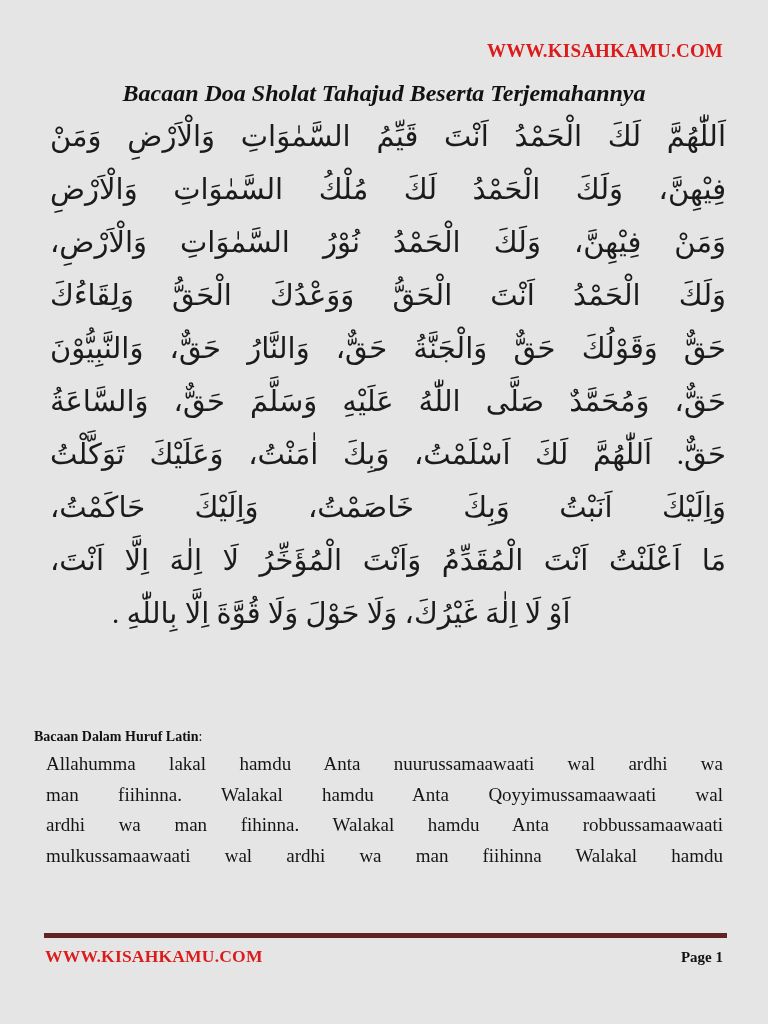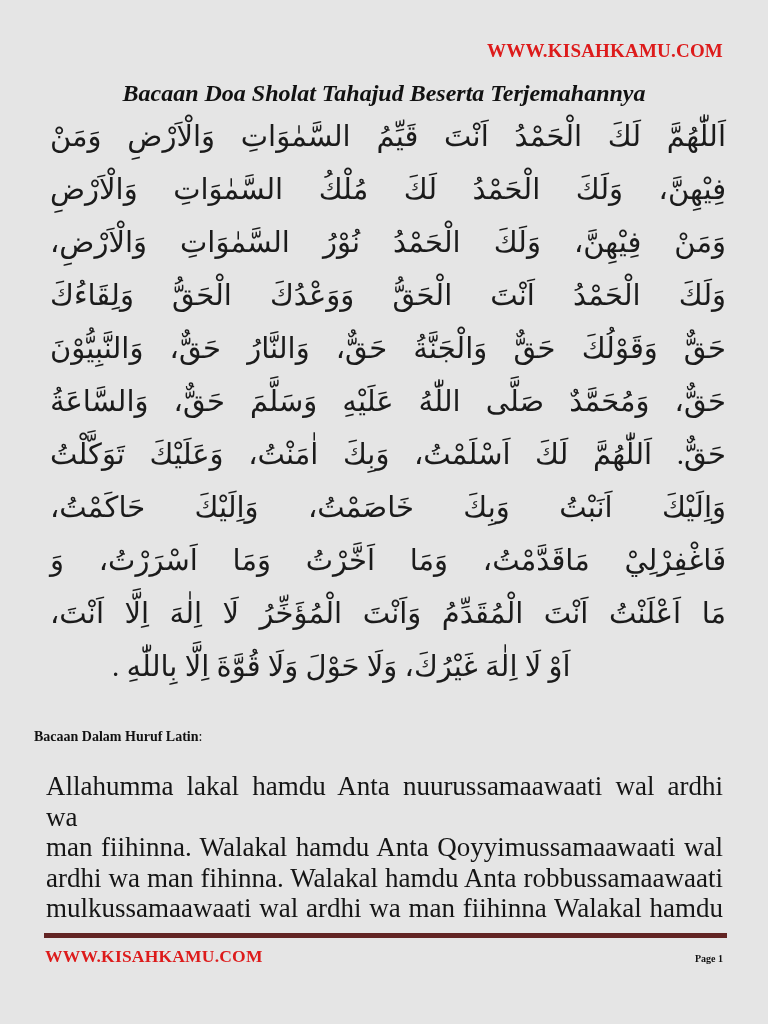--- a/index.html
+++ b/index.html
@@ -59,22 +59,22 @@
   .latin-heading{
     position:absolute;
     top:729px;left:34px;
     font-size:14px;
     font-weight:bold;
     color:#111111;
   }
   .latin-heading .colon{font-weight:normal;}
   .latin-par{
     position:absolute;
-    top:771px;left:46px;width:677px;
-    font-size:27px;
+    top:749px;left:46px;width:677px;
+    font-size:19px;
     color:#151515;
   }
   .lp-line{
     line-height:30.5px;
     text-align:justify;
     text-align-last:justify;
   }
   .footer-rule{
     position:absolute;
     top:933px;left:44px;right:41px;
@@ -89,21 +89,21 @@
     justify-content:space-between;
     align-items:baseline;
   }
   .footer-url{
     font-size:17.5px;
     font-weight:bold;
     letter-spacing:0.2px;
     color:var(--accent-red);
   }
   .page-label{
-    font-size:10px;
+    font-size:15px;
     font-weight:bold;
     color:#111111;
   }
 </style>
 </head>
 <body>
 
 <div class="page">
 
   <div class="header-url">WWW.KISAHKAMU.COM</div>
@@ -112,21 +112,20 @@
 
   <div class="arabic-block" dir="rtl" lang="ar">
     <div class="ar-line">اَللّٰهُمَّ لَكَ الْحَمْدُ اَنْتَ قَيِّمُ السَّمٰوَاتِ وَالْاَرْضِ وَمَنْ</div>
     <div class="ar-line">فِيْهِنَّ، وَلَكَ الْحَمْدُ لَكَ مُلْكُ السَّمٰوَاتِ وَالْاَرْضِ</div>
     <div class="ar-line">وَمَنْ فِيْهِنَّ، وَلَكَ الْحَمْدُ نُوْرُ السَّمٰوَاتِ وَالْاَرْضِ،</div>
     <div class="ar-line">وَلَكَ الْحَمْدُ اَنْتَ الْحَقُّ وَوَعْدُكَ الْحَقُّ وَلِقَاءُكَ</div>
     <div class="ar-line">حَقٌّ وَقَوْلُكَ حَقٌّ وَالْجَنَّةُ حَقٌّ، وَالنَّارُ حَقٌّ، وَالنَّبِيُّوْنَ</div>
     <div class="ar-line">حَقٌّ، وَمُحَمَّدٌ صَلَّى اللّٰهُ عَلَيْهِ وَسَلَّمَ حَقٌّ، وَالسَّاعَةُ</div>
     <div class="ar-line">حَقٌّ. اَللّٰهُمَّ لَكَ اَسْلَمْتُ، وَبِكَ اٰمَنْتُ، وَعَلَيْكَ تَوَكَّلْتُ</div>
     <div class="ar-line">وَاِلَيْكَ اَنَبْتُ وَبِكَ خَاصَمْتُ، وَاِلَيْكَ حَاكَمْتُ،</div>
-    <div class="ar-line">فَاغْفِرْلِيْ مَاقَدَّمْتُ، وَمَا اَخَّرْتُ وَمَا اَسْرَرْتُ، وَ</div>
     <div class="ar-line">مَا اَعْلَنْتُ اَنْتَ الْمُقَدِّمُ وَاَنْتَ الْمُؤَخِّرُ لَا اِلٰهَ اِلَّا اَنْتَ،</div>
     <div class="ar-line last">اَوْ لَا اِلٰهَ غَيْرُكَ، وَلَا حَوْلَ وَلَا قُوَّةَ اِلَّا بِاللّٰهِ .</div>
   </div>
 
   <div class="latin-heading">
     <span>Bacaan Dalam Huruf Latin</span><span class="colon">:</span>
   </div>
 
   <div class="latin-par">
     <div class="lp-line">Allahumma lakal hamdu Anta nuurussamaawaati wal ardhi wa</div>

